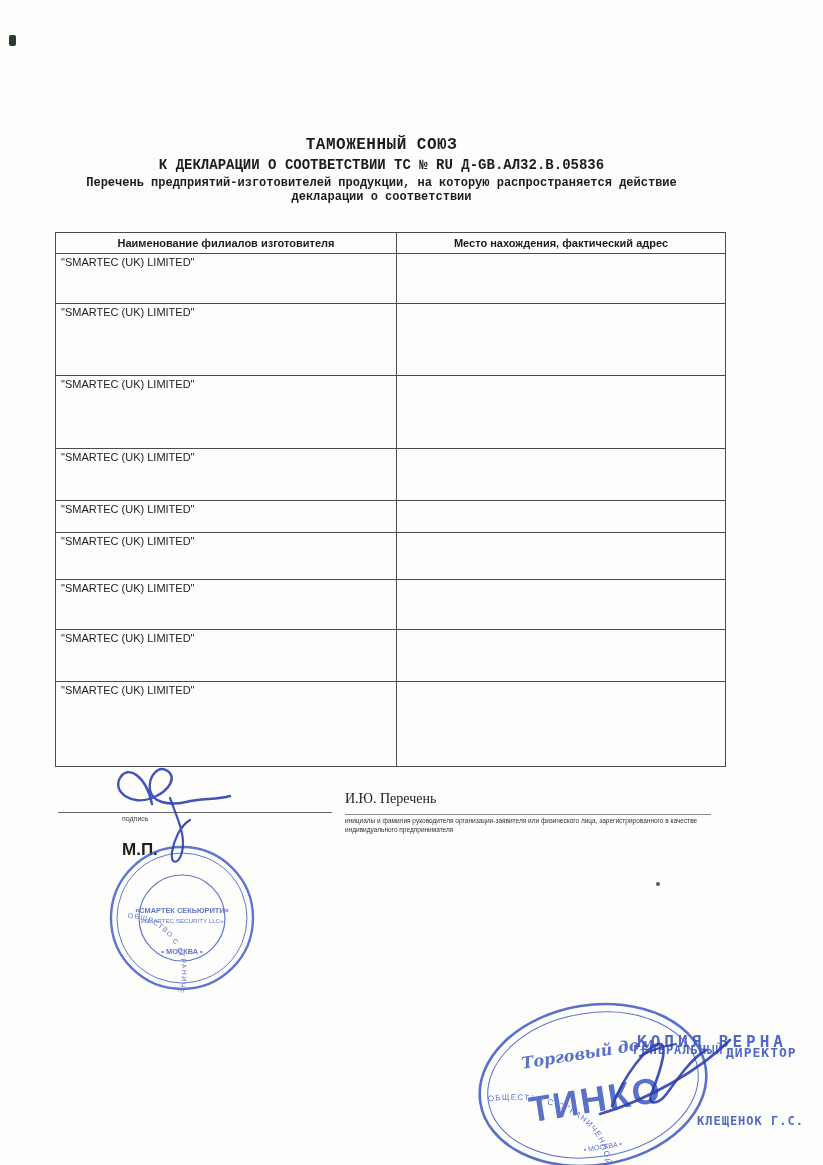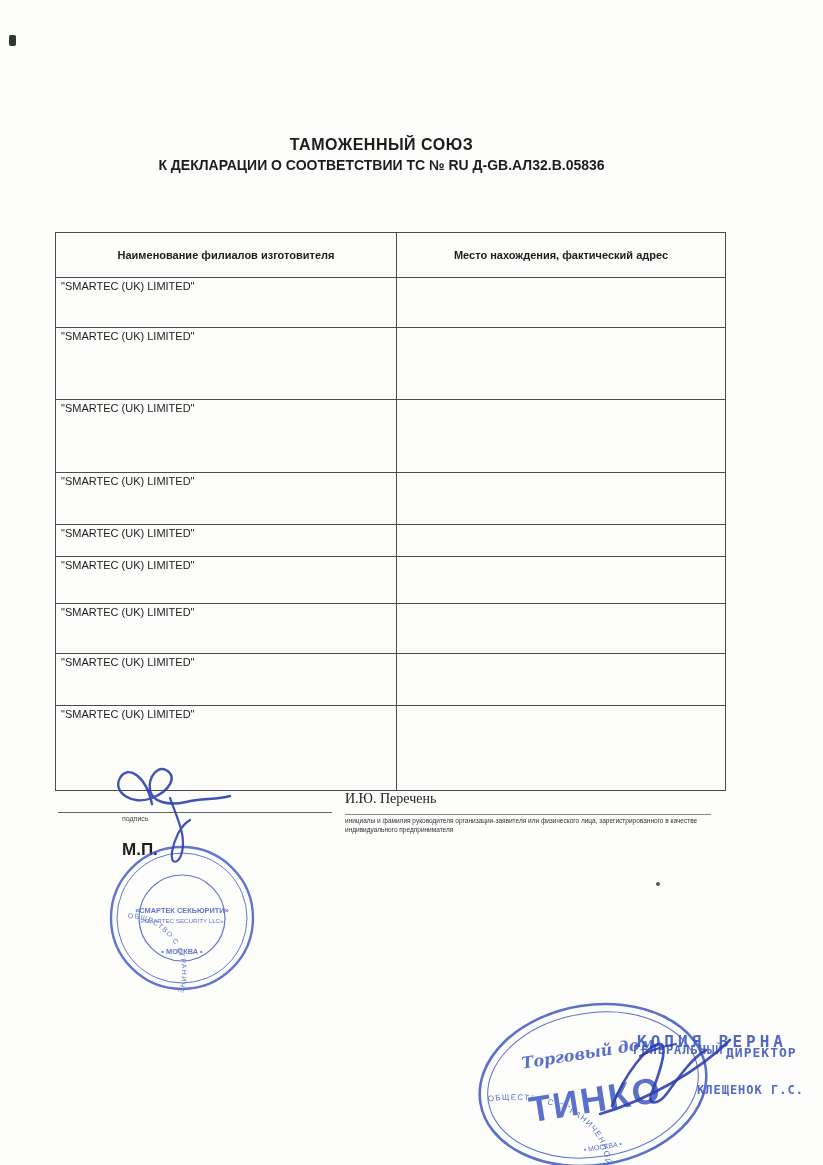--- a/index.html
+++ b/index.html
@@ -16,30 +16,30 @@
     position:relative;
     overflow:hidden;
   }
   .page{position:absolute;inset:0;background:#fdfdfc;}
 
   
   .speck1{position:absolute;left:9px;top:35px;width:7px;height:11px;background:#2a3a2f;border-radius:2px;}
   .speck2{position:absolute;left:656px;top:882px;width:4px;height:4px;background:#555;border-radius:50%;}
 
   
-  .titles{position:absolute;top:136px;left:0;width:763px;text-align:center;font-family:Liberation Sans, sans-serif;}
+  .titles{position:absolute;top:136px;left:0;width:763px;text-align:center;font-family:Liberation Mono, monospace;}
   .t1{font-size:16px;font-weight:bold;letter-spacing:.5px;}
   .t2{font-size:14px;font-weight:bold;margin-top:3px;}
   .t3{font-size:14px;font-weight:bold;margin-top:3px;}
   .sub{font-size:12px;font-weight:bold;margin:3px auto 0;width:655px;line-height:1.18;}
 
   
   table.main{position:absolute;top:232px;left:55px;width:670px;border-collapse:collapse;table-layout:fixed;}
   table.main th,table.main td{border:1px solid #4b4b4b;}
-  table.main th{font-size:11px;font-weight:bold;height:20px;text-align:center;vertical-align:middle;padding:16px 4px;}
+  table.main th{font-size:11px;font-weight:bold;height:20px;text-align:center;vertical-align:middle;padding:4px 4px;}
   table.main td{font-size:11px;vertical-align:top;text-align:left;padding:2px 5px;}
   tr.r0 td{height:50px;} tr.r1 td{height:72px;} tr.r2 td{height:73px;}
   tr.r3 td{height:52px;} tr.r4 td{height:32px;} tr.r5 td{height:47px;}
   tr.r6 td{height:50px;} tr.r7 td{height:52px;} tr.r8 td{height:85px;}
 
   
   .sign-line{position:absolute;top:812px;left:58px;width:274px;border-top:1px solid #666;}
   .sign-caption{position:absolute;top:815px;left:122px;font-size:7px;color:#444;}
   .signer-name{position:absolute;top:791px;left:345px;font-size:14px;font-family:"Liberation Serif", serif;color:#222;}
   .name-line{position:absolute;top:814px;left:345px;width:366px;border-top:1px solid #888;}
@@ -52,37 +52,38 @@
   .stamp-svg .ring{fill:none;stroke:var(--stamp-blue);}
   .stamp-svg text{fill:var(--stamp-blue);font-family:"Liberation Sans", sans-serif;}
   .stamp-svg .script{font-family:"DejaVu Serif", serif;font-style:italic;font-weight:bold;}
   .stamp-svg .brand{fill:var(--stamp-blue);stroke:#ffffff;stroke-width:.9;paint-order:stroke;letter-spacing:2px;}
 
   
   .copy-stamp{position:absolute;color:var(--stamp-blue);font-family:"DejaVu Sans Mono", monospace;font-weight:bold;opacity:.9;}
   .cv1{top:1020px;left:637px;font-size:16px;letter-spacing:4px;margin-top:12px;}
   .cv2a{top:1043px;left:633px;font-size:12px;letter-spacing:1px;}
   .cv2b{top:1045px;left:726px;font-size:13px;letter-spacing:1px;}
-  .cv3{top:1083px;left:697px;font-size:12px;letter-spacing:1px;}
+  .cv3{top:1114px;left:697px;font-size:12px;letter-spacing:1px;}
 
   
   .ink-overlay{position:absolute;inset:0;pointer-events:none;}
   .ink-overlay path{fill:none;stroke:var(--ink-blue);stroke-linecap:round;opacity:.9;}
 </style>
 </head>
 <body>
 
 <div class="page">
 
   <div class="speck1"></div>
   <div class="speck2"></div>
 
   <div class="titles">
     <div class="t1">ТАМОЖЕННЫЙ СОЮЗ</div>
     <div class="t3">К ДЕКЛАРАЦИИ О СООТВЕТСТВИИ ТС № RU Д-GB.АЛ32.В.05836</div>
+    <div class="sub">Перечень предприятий-изготовителей продукции, на которую распространяется действие декларации о соответствии</div>
   </div>
 
   <table class="main">
     <colgroup>
         <col style="width:341px">
         <col style="width:329px">
       </colgroup>
     <thead>
       <tr>
         <th>Наименование филиалов изготовителя</th>

